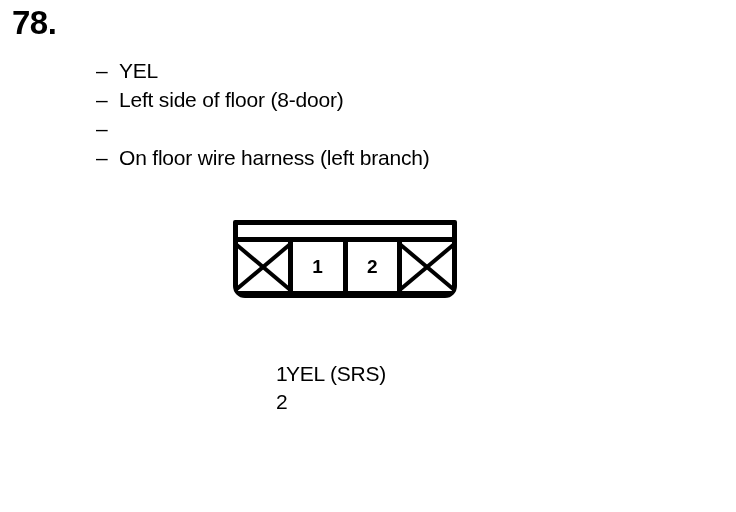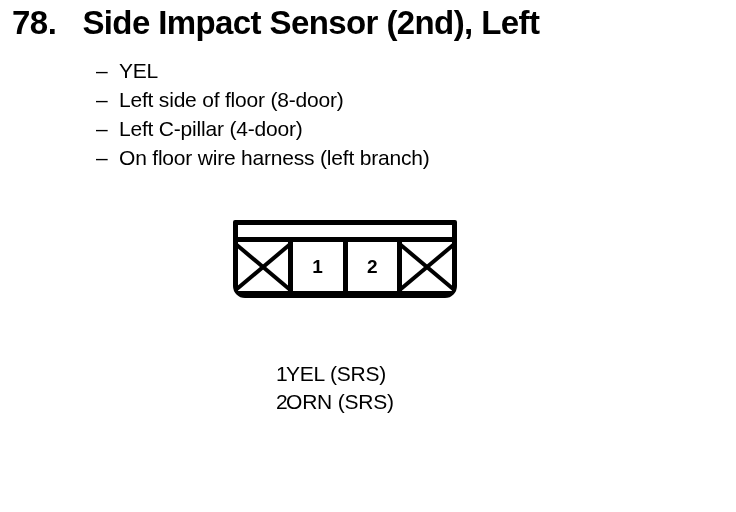--- a/index.html
+++ b/index.html
@@ -143,35 +143,33 @@
     text-align: right;
   }
   .pin-desc {
   }
 </style>
 </head>
 <body>
 
 <div class="title-row">
   <span class="title-num">78.</span>
-  <span class="title-text">Side Impact Sensor (2nd), Left</span>
 </div>
 
 <div class="spec-list">
   <div class="spec-line">
     <span class="spec-dash">–</span>
     <span class="spec-label">YEL</span>
   </div>
   <div class="spec-line">
     <span class="spec-dash">–</span>
     <span class="spec-label">Left side of floor (8-door)</span>
   </div>
   <div class="spec-line">
     <span class="spec-dash">–</span>
-    <span class="spec-label">Left C-pillar (4-door)</span>
   </div>
   <div class="spec-line">
     <span class="spec-dash">–</span>
     <span class="spec-label">On floor wire harness (left branch)</span>
   </div>
 </div>
 
 <div class="connector-wrap">
   <div class="connector">
     <div class="conn-topbar"></div>
@@ -184,15 +182,14 @@
   </div>
 </div>
 
 <div class="pin-legend">
   <div class="pin-row">
     <span class="pin-num">1</span>
     <span class="pin-desc">YEL (SRS)</span>
   </div>
   <div class="pin-row">
     <span class="pin-num">2</span>
-    <span class="pin-desc">ORN (SRS)</span>
   </div>
 </div>
 
 </body></html>

